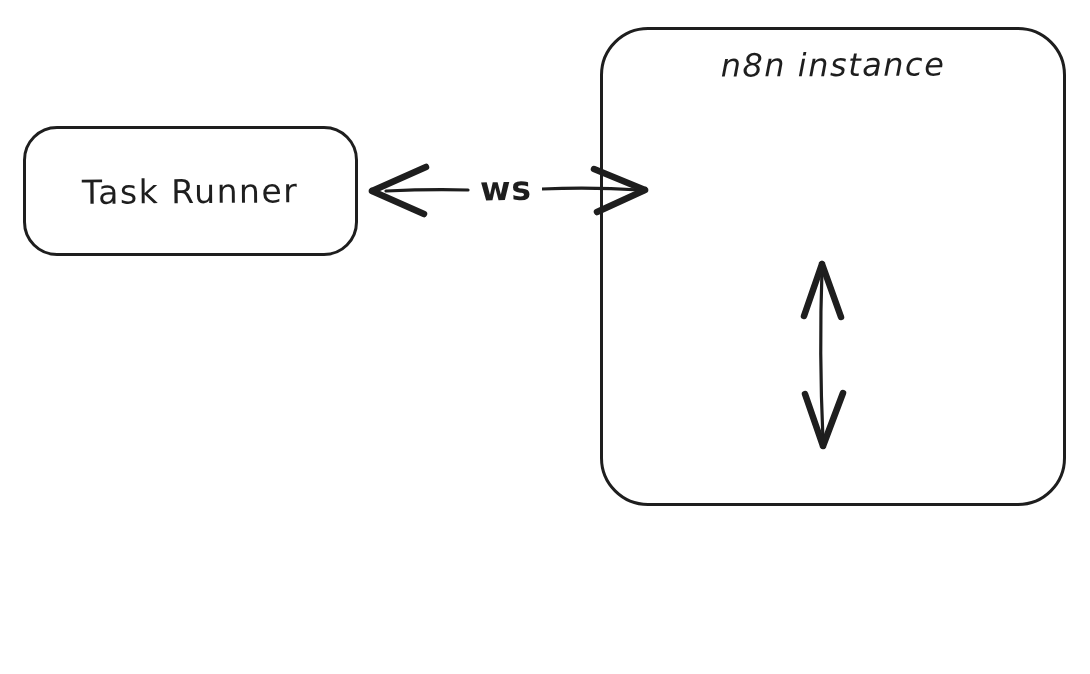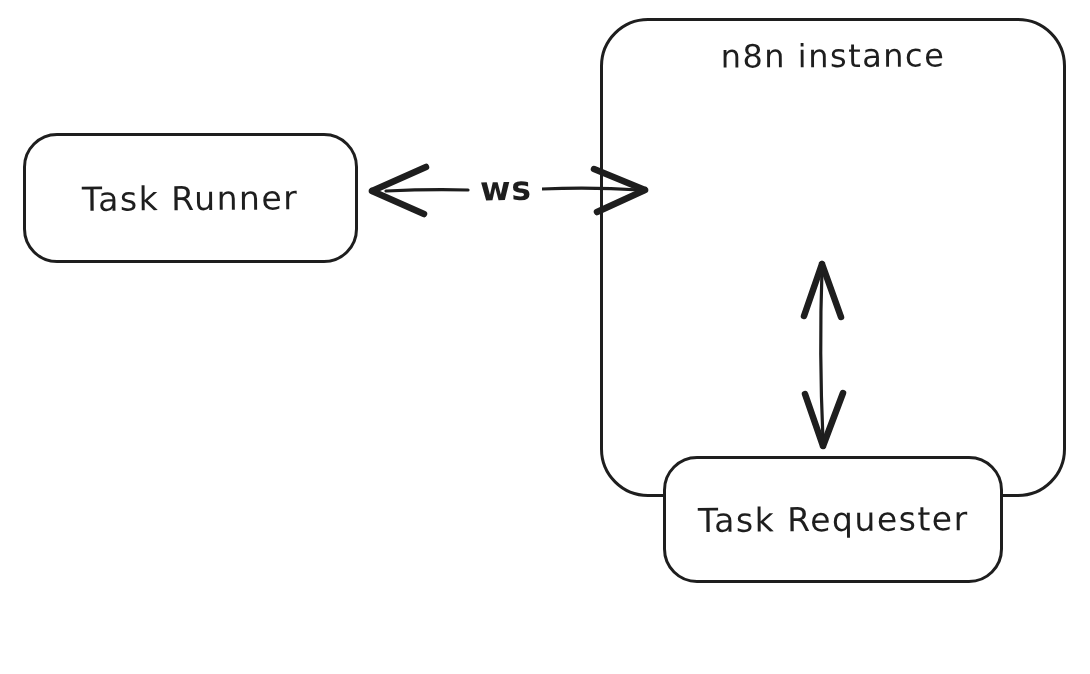--- a/index.html
+++ b/index.html
@@ -14,37 +14,37 @@
     overflow: hidden;
   }
   .node {
     position: absolute;
     border: 3px solid #1e1e1e;
     border-radius: 34px;
     background: #ffffff;
     display: flex;
     align-items: center;
     justify-content: center;
-    margin-top: 7px;
   }
   .node-label {
     font-size: 33px;
     letter-spacing: 1.5px;
     white-space: nowrap;
     transform: rotate(-0.4deg);
   }
   .container-box {
     position: absolute;
     left: 600px;
-    top: 18px;
+    top: 27px;
     width: 466px;
     height: 479px;
     border: 3px solid #1e1e1e;
     border-radius: 48px;
     background: transparent;
+    font-style: italic;
   }
   .container-title {
     position: absolute;
     top: 16px;
     left: 0;
     width: 100%;
     text-align: center;
     font-size: 32px;
     letter-spacing: 1.5px;
     transform: rotate(-0.3deg);
@@ -77,23 +77,20 @@
 <div class="canvas">
 
   <div class="node" id="task-runner">
     <span class="node-label">Task Runner</span>
   </div>
 
   <div class="container-box">
     <span class="container-title">n8n instance</span>
 
 
-    <div class="node" id="task-requester">
-      <span class="node-label">Task Requester</span>
-    </div>
   </div>
 
   <svg class="edge-layer" viewBox="0 0 1090 674" xmlns="http://www.w3.org/2000/svg" fill="none" stroke="#1e1e1e" stroke-linecap="round" stroke-linejoin="round">
 
     <g>
       <path d="M 386 191 Q 430 189 468 190" stroke-width="3.2"></path>
       <path d="M 542 189 Q 592 187 640 190" stroke-width="3.2"></path>
       <path d="M 372 191 L 426 167 M 372 191 L 424 214" stroke-width="6.5"></path>
       <path d="M 645 190 L 594 169 M 645 190 L 597 212" stroke-width="6.5"></path>
     </g>

